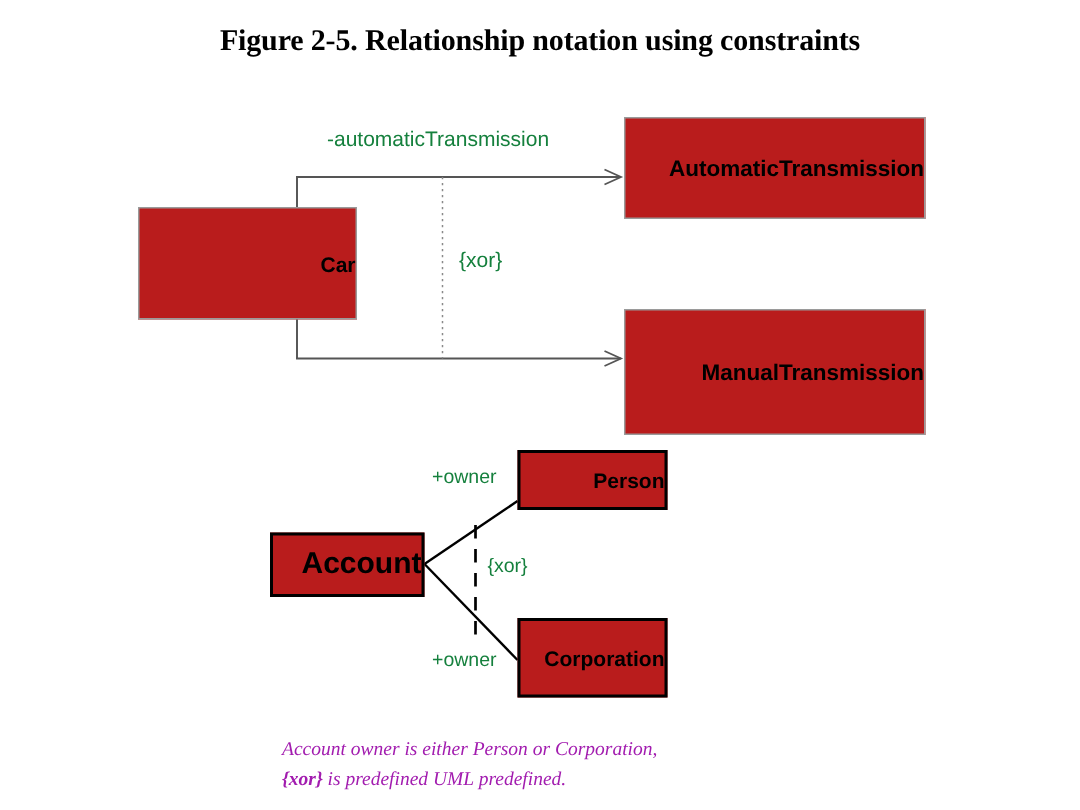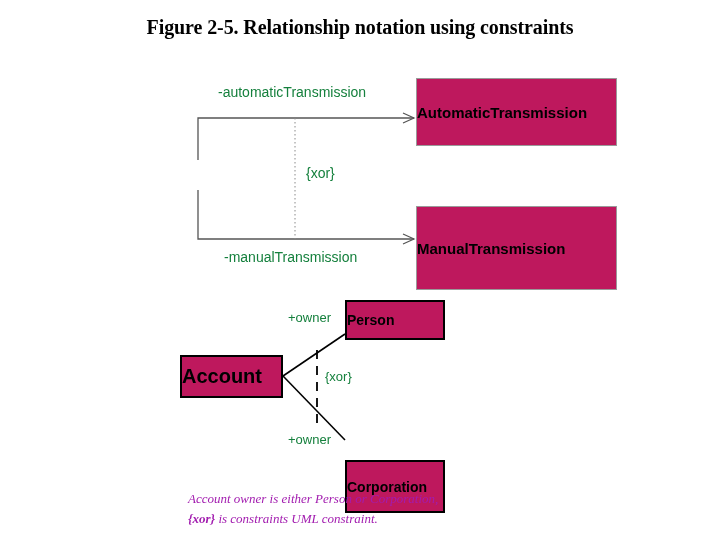--- a/index.html
+++ b/index.html
@@ -27,24 +27,24 @@
     font-weight: bold;
     font-size: 20px;
     color: #000000;
     letter-spacing: -0.1px;
   }
 
   
   .class-box {
     position: absolute;
     box-sizing: border-box;
-    background: #be185d;
+    background: #b91c1c;
     display: flex;
     align-items: center;
-    justify-content: flex-start;
+    justify-content: flex-end;
     color: #000000;
     font-weight: bold;
     font-family: "Liberation Sans", sans-serif;
   }
   .box-gray {
     border: 1px solid #9a9a9a;
   }
   .box-black {
     border: 2px solid #000000;
   }
@@ -68,21 +68,20 @@
     left: 180px; top: 355px; width: 103px; height: 43px;
     font-size: 20px;
   }
   #box-person {
     left: 345px; top: 300px; width: 100px; height: 40px;
     font-size: 14px;
   }
   #box-corporation {
     left: 345px; top: 412px; width: 100px; height: 53px;
     font-size: 14px;
-    margin-top: 48px;
   }
 
   
   .edge-label {
     position: absolute;
     color: #15803d;
     font-family: "Liberation Sans", sans-serif;
     white-space: nowrap;
   }
   #label-automatic { left: 218px; top: 84px;  font-size: 14px; }
@@ -150,32 +149,34 @@
 
     <g>
       <line x1="283" y1="376" x2="345" y2="440" stroke="#000000" stroke-width="1.6"></line>
     </g>
 
     <g>
       <line x1="317" y1="350" x2="317" y2="426" stroke="#000000" stroke-width="1.8" stroke-dasharray="9 7"></line>
     </g>
   </svg>
 
+  <div class="class-box box-gray" id="box-car">
+    <span>Car</span>
+  </div>
 
   <div class="class-box box-gray" id="box-automatic">
     <span>AutomaticTransmission</span>
   </div>
 
   <div class="class-box box-gray" id="box-manual">
     <span>ManualTransmission</span>
   </div>
 
   <div class="edge-label" id="label-automatic">-automaticTransmission</div>
 
-  <div class="edge-label" id="label-manual">-manualTransmission</div>
 
   <div class="edge-label" id="label-xor-top">{xor}</div>
 
   <div class="class-box box-black" id="box-account">
     <span>Account</span>
   </div>
 
   <div class="class-box box-black" id="box-person">
     <span>Person</span>
   </div>
@@ -185,16 +186,16 @@
   </div>
 
   <div class="edge-label" id="label-owner-top">+owner</div>
 
   <div class="edge-label" id="label-owner-bot">+owner</div>
 
   <div class="edge-label" id="label-xor-bot">{xor}</div>
 
   <div id="caption">
     <span>Account owner is either Person or Corporation,</span><br>
-    <span class="xor-bold">{xor}</span><span> is constraints UML constraint.</span>
+    <span class="xor-bold">{xor}</span><span> is predefined UML predefined.</span>
   </div>
 
 </div>
 
 </body></html>

